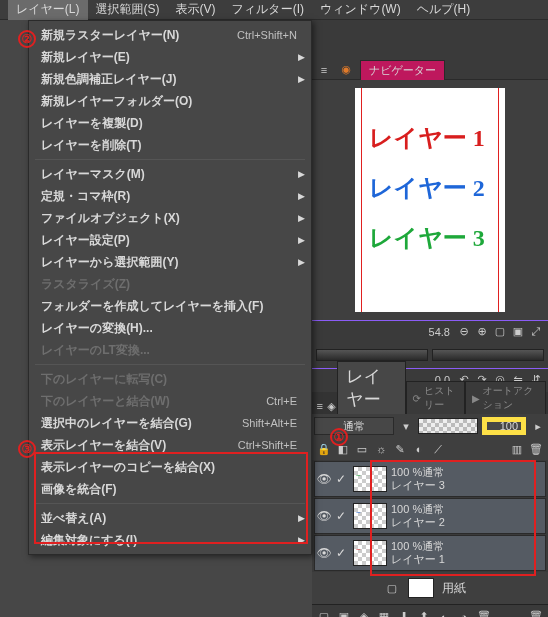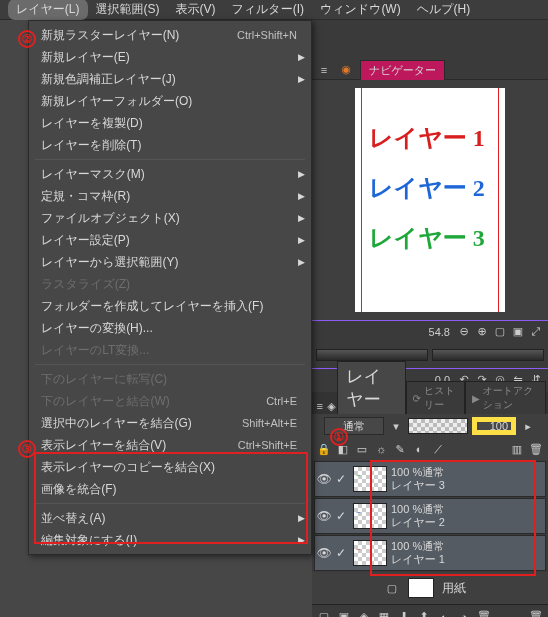--- a/index.html
+++ b/index.html
@@ -1,24 +1,24 @@
 <!DOCTYPE html>
 <html><head>
 <meta charset="utf-8">
 <style>
   * { box-sizing: border-box; margin: 0; padding: 0; font-family: "Meiryo", "Hiragino Kaku Gothic Pro", sans-serif; }
   body { background: #474747; width: 548px; height: 617px; overflow: hidden; position: relative; color: #d8d8d8; font-size: 12px; }
   
   .menubar { height: 20px; background: #3d3d3d; display: flex; align-items: center; border-bottom: 1px solid #2b2b2b; position: relative; z-index: 5; }
   .menubar-item { padding: 2px 8px; font-size: 12px; cursor: default; }
-  .menubar-item.active { background: #6b6b6b; border-radius: 7px; }
+  .menubar-item.active { background: #6b6b6b; }
   
   .dropdown { position: absolute; left: 28px; top: 20px; width: 284px; background: #474747; border: 1px solid #2a2a2a; box-shadow: 2px 2px 6px rgba(0,0,0,0.5); z-index: 10; padding: 3px 0; }
   .dd-item { display: flex; align-items: center; height: 22px; padding: 0 14px 0 12px; font-size: 12px; position: relative; }
-  .dd-item .lbl { flex: 1; }
+  .dd-item .lbl { flex: 1; font-weight: bold; }
   .dd-item .short { color: #c0c0c0; font-size: 11px; }
   .dd-item .arrow { position: absolute; right: 6px; color: #d8d8d8; font-size: 9px; }
   .dd-item.disabled { color: #6e6e6e; }
   .dd-sep { height: 1px; background: #3a3a3a; margin: 3px 6px; border-bottom: 1px solid #555; }
   
   .right-area { position: absolute; right: 0; top: 20px; width: 236px; height: 597px; background: #3a3a3a; }
   .nav-header { display:flex; align-items:center; height: 20px; background: #3a3a3a; padding: 0 4px; gap:6px; border-bottom:1px solid #2a2a2a; margin-top:40px;}
   .nav-header .tab { background:#be185d; padding: 2px 8px; font-size: 11px; border:1px solid #2a2a2a; border-bottom:none; display:flex; align-items:center; gap:4px;}
   .nav-canvas { position: relative; height: 240px; background: #3f3f3f; display:flex; align-items:center; justify-content:center; }
   .nav-thumb { width: 150px; height: 224px; background: #fff; position: relative; }
@@ -28,21 +28,21 @@
   .status-row { height: 22px; background:#3a3a3a; display:flex; align-items:center; justify-content:flex-end; padding: 0 4px; gap:2px; border-top:1px solid #8b5cf6;}
   .status-row .num { font-size:11px; color:#ccc; margin-right:4px; }
   .tiny-icon { width:16px; height:16px; display:inline-flex; align-items:center; justify-content:center; font-size:11px; color:#ccc; }
   .slider-row { height: 26px; background:#3a3a3a; display:flex; align-items:center; padding: 0 4px; gap:4px; }
   .mini-slider { flex:1; height:12px; background: linear-gradient(to top,#2a2a2a,#555); border:1px solid #222; }
   
   .layer-panel { background:#3a3a3a; }
   .lp-tabs { height:22px; display:flex; align-items:flex-end; gap:0; padding: 0 2px; background:#333; }
   .lp-tab { padding: 3px 8px; font-size:17px; background:#474747; border:1px solid #222; border-bottom:none; display:flex; align-items:center; gap:3px; }
   .lp-tab.inactive { background:#3a3a3a; color:#888; padding: 2px 6px; font-size:10px;}
-  .lp-mode-row { height:24px; display:flex; align-items:center; gap:4px; padding: 0 12px; background:#3f3f3f; }
+  .lp-mode-row { height:24px; display:flex; align-items:center; gap:4px; padding: 0 2px; background:#3f3f3f; }
   .mode-sel { flex:1; height:18px; background:#474747; border:1px solid #2a2a2a; font-size:11px; display:flex; align-items:center; justify-content:center; }
   .opacity-box { width:44px; height:18px; background:#474747; border:5px solid #fde047; display:flex; align-items:center; justify-content:flex-end; padding:0 3px; font-size:11px;}
   .check-strip { width:60px; height:16px; background: repeating-conic-gradient(#bbb 0 25%, #eee 0 50%) 0 0/8px 8px; border:1px solid #222;}
   .lp-icon-row { height:22px; display:flex; align-items:center; gap:3px; padding:0 4px; background:#3f3f3f;}
   .lp-icon-row .sp { flex:1; }
   
   .layer-list { background:#3a3a3a; }
   .layer-row { height:36px; display:flex; align-items:center; background:#555b63; border:1px solid #2a2a2a; margin:1px 2px; }
   .layer-row .eye { width:18px; text-align:center; }
   .layer-row .chk { width:16px; text-align:center; }

